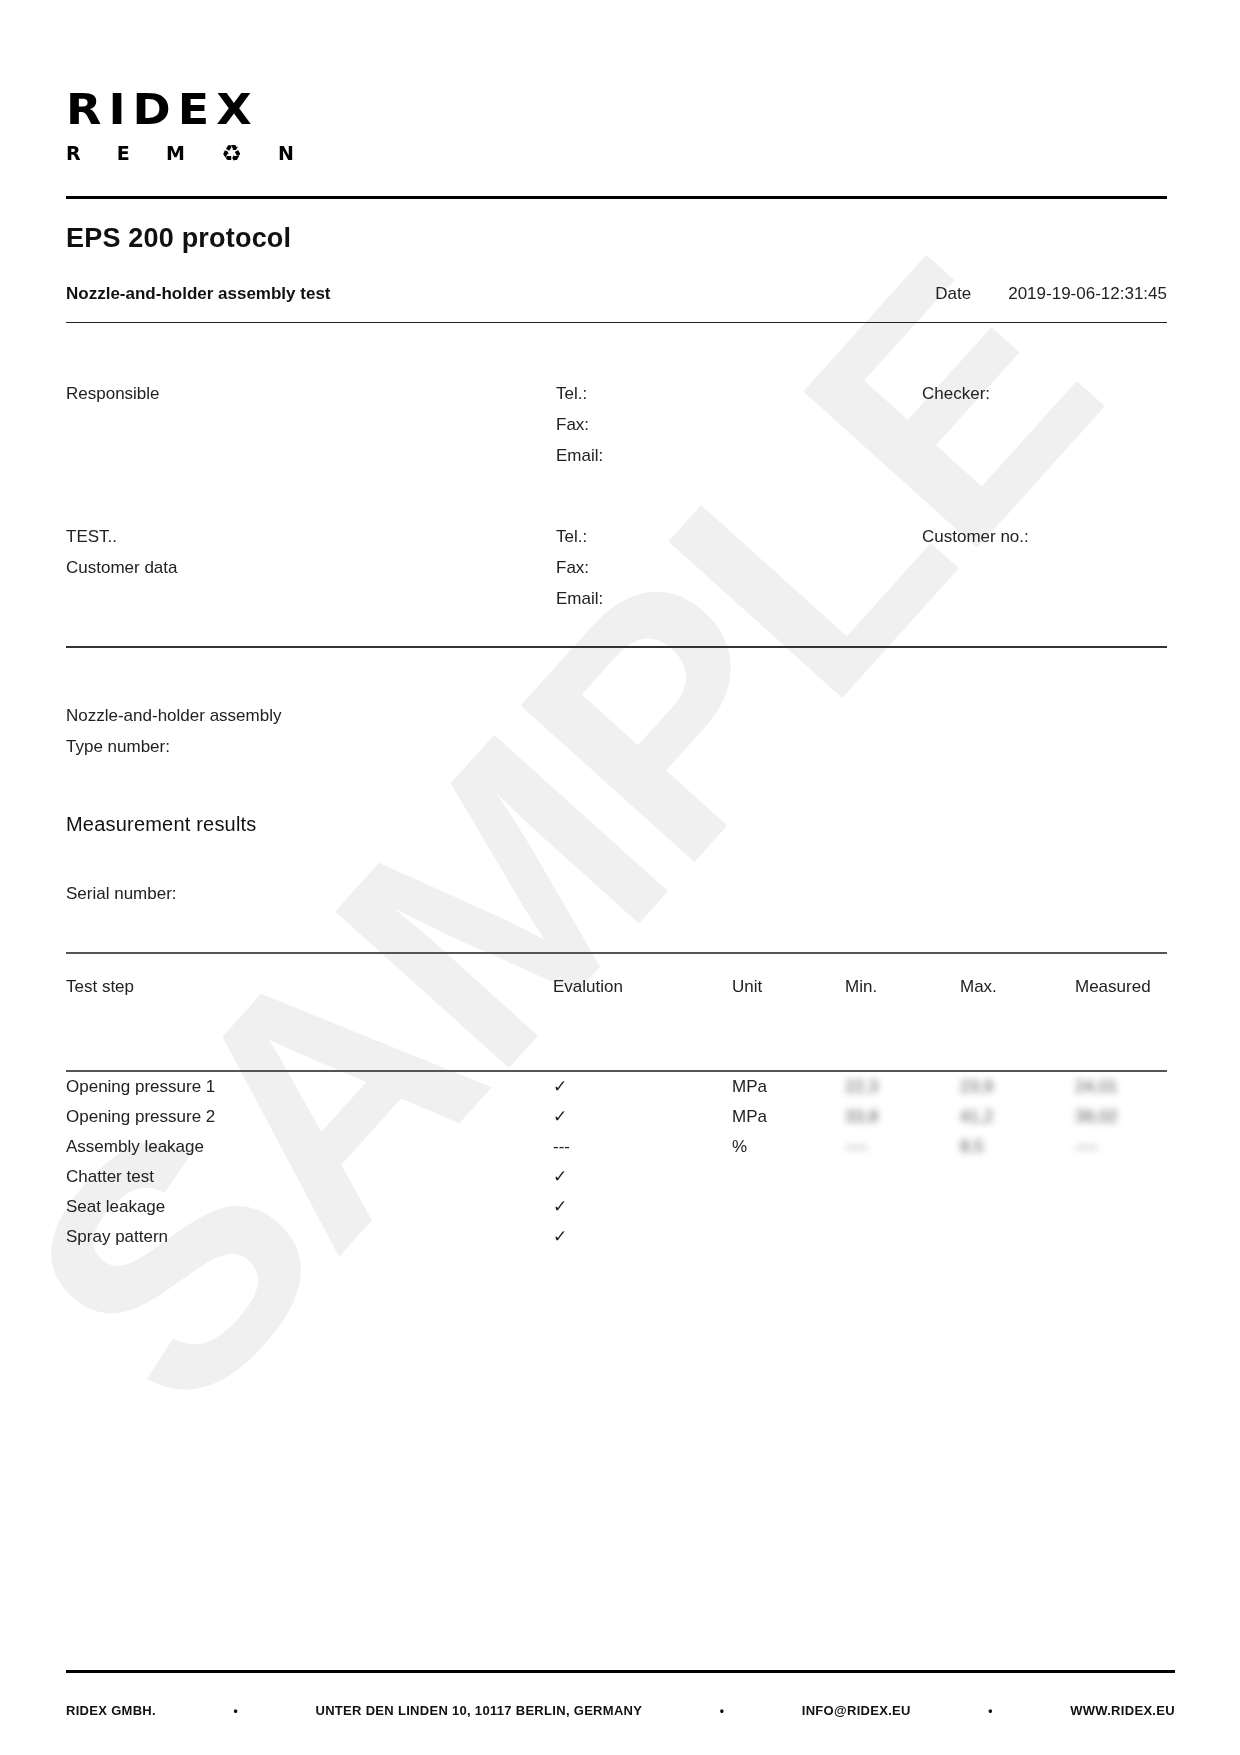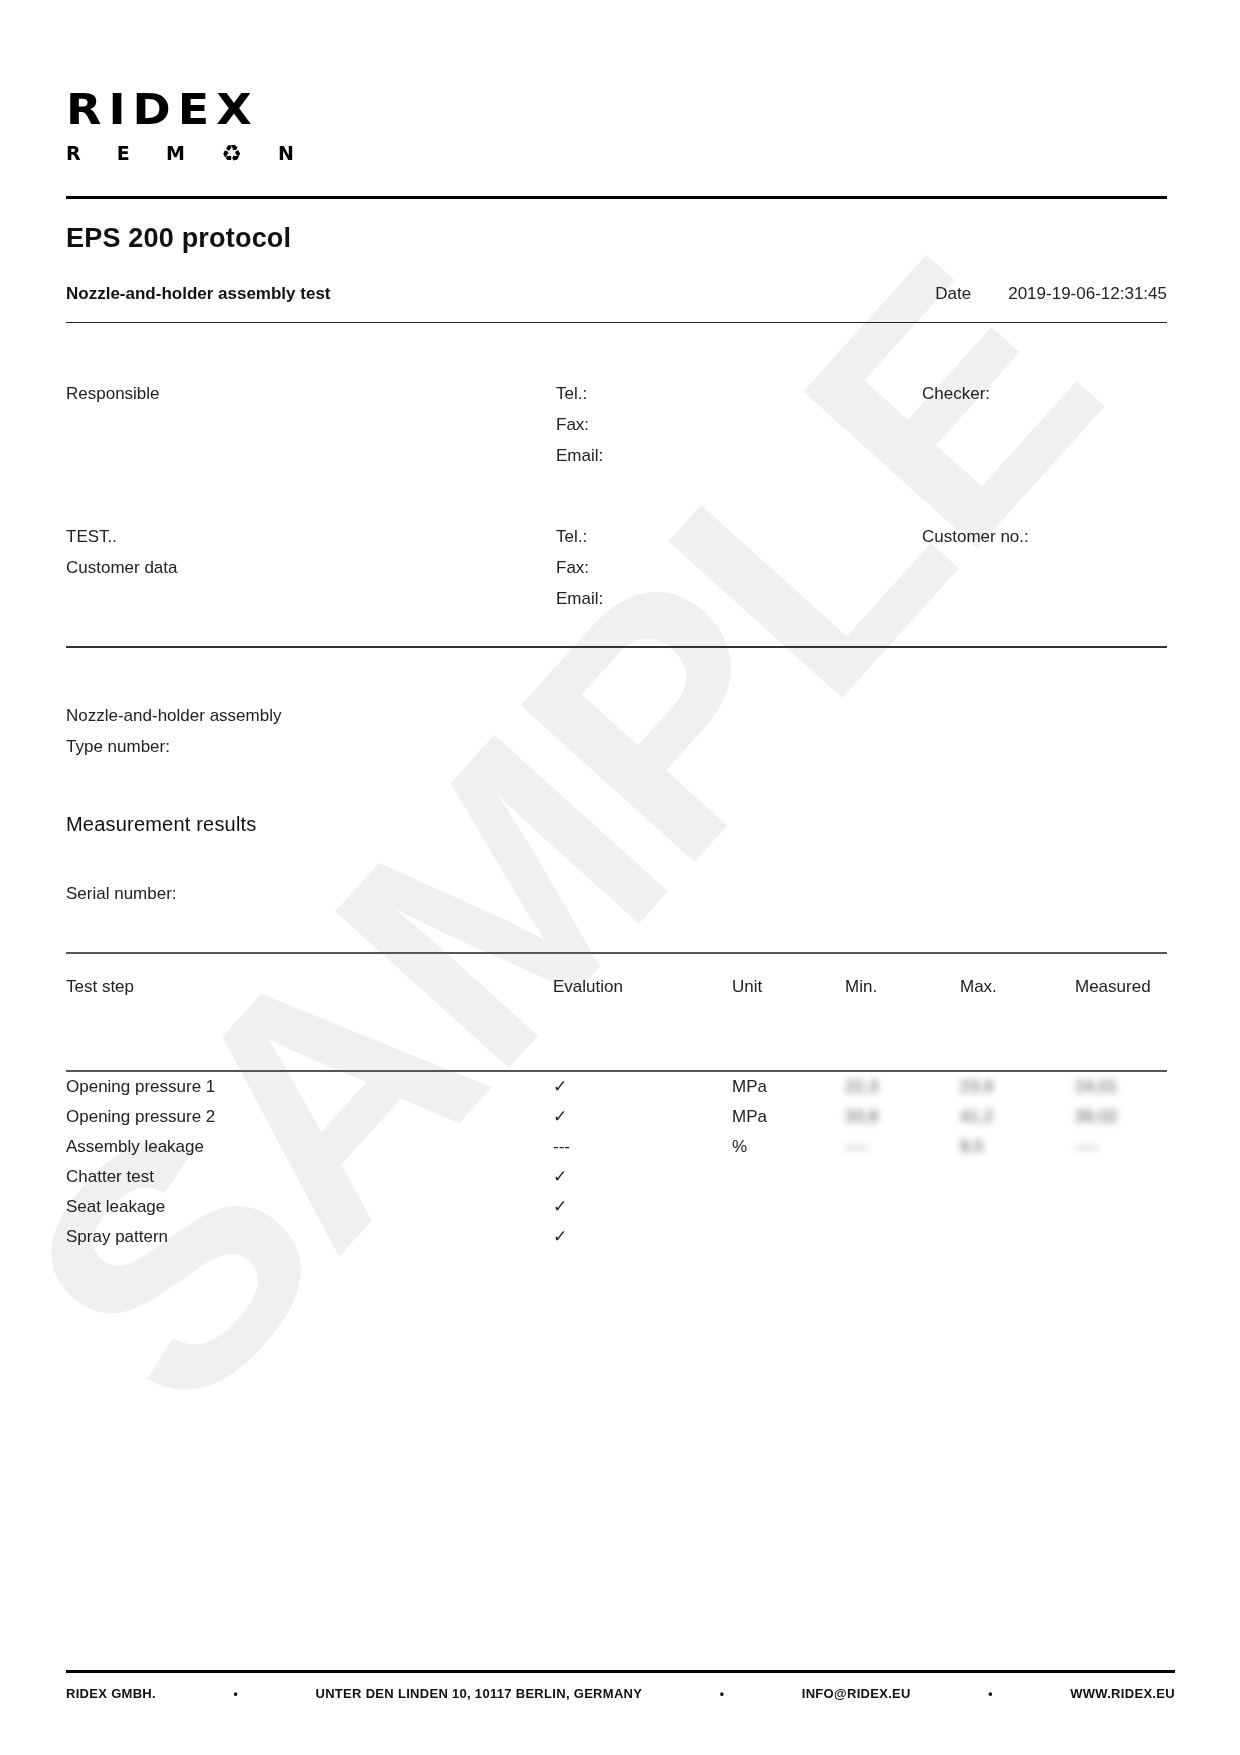--- a/index.html
+++ b/index.html
@@ -109,21 +109,21 @@
   .check { font-size: 17px; }
 
   
   .footer {
     position: absolute;
     left: 66px; right: 65px; top: 1670px;
     z-index: 1;
   }
   .footer-line { height: 3px; background: #000; }
   .footer-items {
-    margin-top: 13px;
+    margin-top: 30px;
     display: flex; justify-content: space-between; align-items: center;
     font-size: 13px; font-weight: 700; letter-spacing: 0.3px; color: #111;
     white-space: nowrap;
   }
   .footer-items .dot { font-size: 12px; }
 </style>
 </head>
 <body>
 
 <div class="page">

